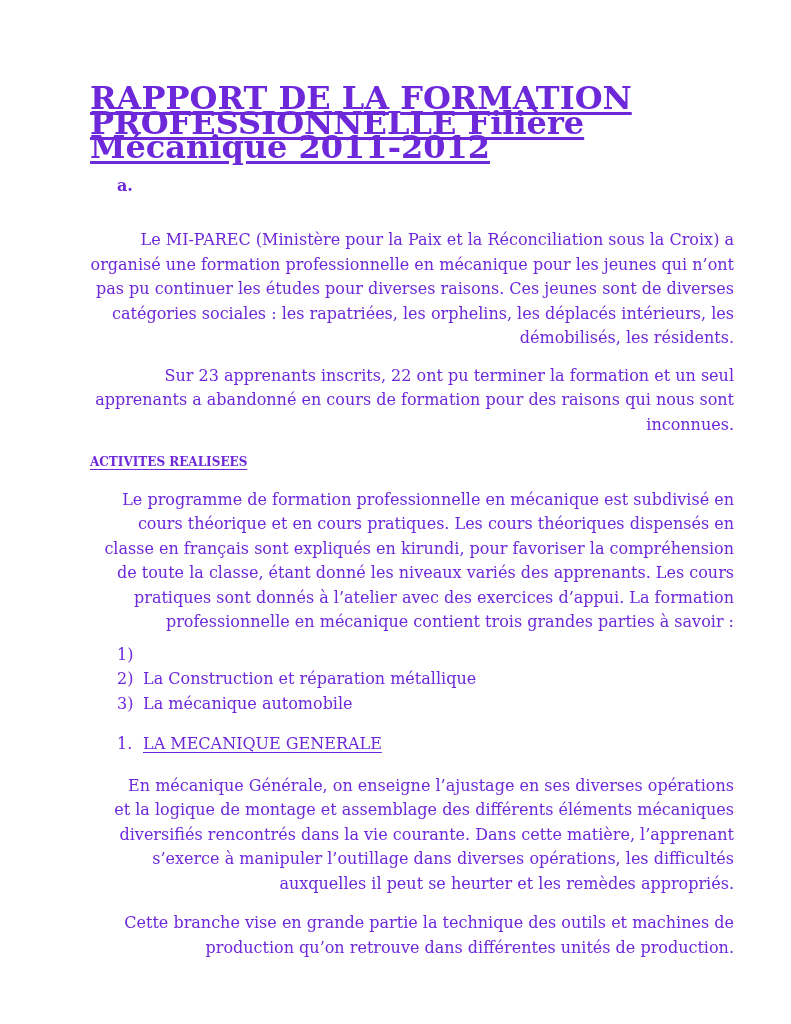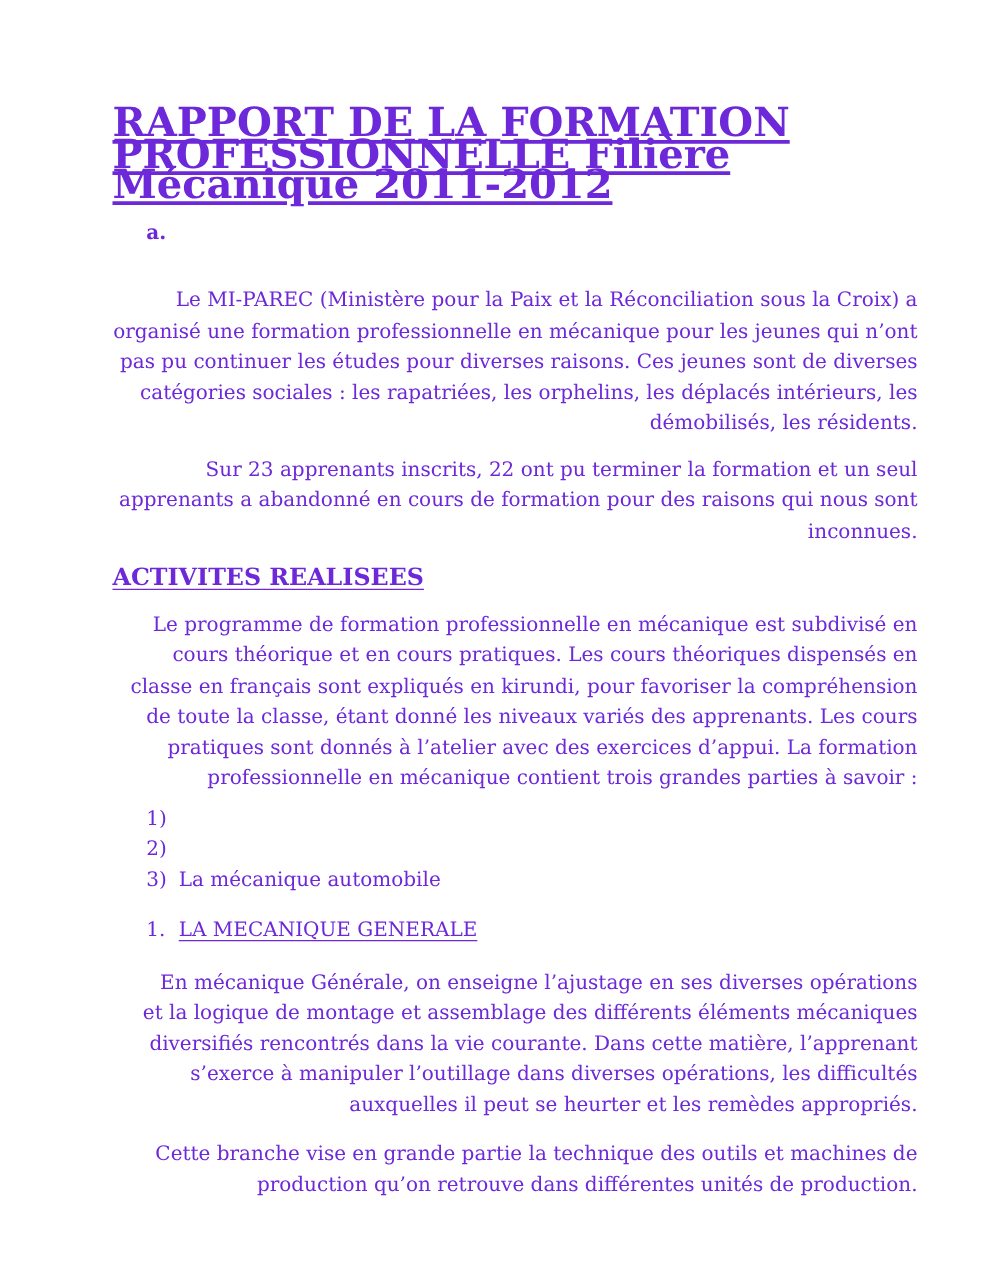--- a/index.html
+++ b/index.html
@@ -87,30 +87,31 @@
   <h1 class="doc-title"><span class="u">RAPPORT DE LA</span> <span class="u">FORMATION PROFESSIONNELLE  Filière Mécanique 2011-2012</span></h1>
 
   <div class="subheading">
     <span class="marker">a.</span>
   </div>
 
   <p class="body-para indent-lg">Le MI-PAREC (Ministère pour la Paix et la Réconciliation sous la Croix) a organisé une formation professionnelle en mécanique pour les jeunes qui n’ont pas pu continuer les études pour diverses raisons. Ces jeunes sont de diverses catégories sociales : les rapatriées, les orphelins, les déplacés intérieurs, les démobilisés, les résidents.</p>
 
   <p class="body-para">Sur 23 apprenants inscrits, 22 ont pu terminer la formation et un seul apprenants a abandonné en cours de formation pour des raisons qui nous sont inconnues.</p>
 
-  <h2 class="section-heading" style="font-size:19px;"><span class="u">ACTIVITES REALISEES</span></h2>
+  <h2 class="section-heading" style="font-size:12px;"><span class="u">ACTIVITES REALISEES</span></h2>
 
   <p class="body-para" style="margin-bottom:8px;">Le programme de formation professionnelle en mécanique est subdivisé en cours théorique et en cours pratiques. Les cours théoriques dispensés en classe en français sont expliqués en kirundi, pour favoriser la compréhension de toute la classe, étant donné les niveaux variés des apprenants. Les cours pratiques sont donnés à l’atelier avec des exercices d’appui. La formation professionnelle en mécanique contient trois grandes parties à savoir :</p>
 
   <div class="num-list">
     <div class="list-item">
       <span class="marker">1)</span>
     </div>
     <div class="list-item">
       <span class="marker">2)</span>
+      <span>La Construction et réparation métallique</span>
     </div>
     <div class="list-item">
       <span class="marker">3)</span>
       <span>La mécanique automobile</span>
     </div>
   </div>
 
   <div class="sub-section">
     <span class="marker">1.</span>
     <span class="u">LA MECANIQUE GENERALE</span>

